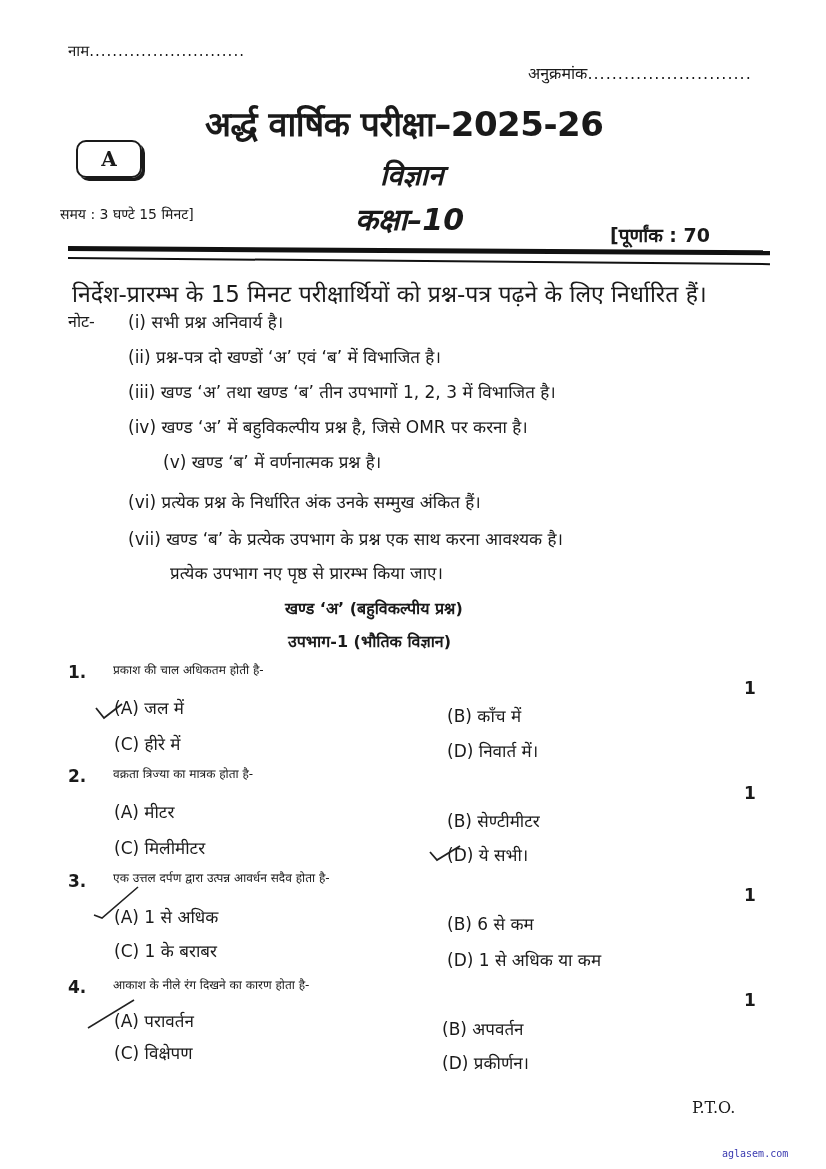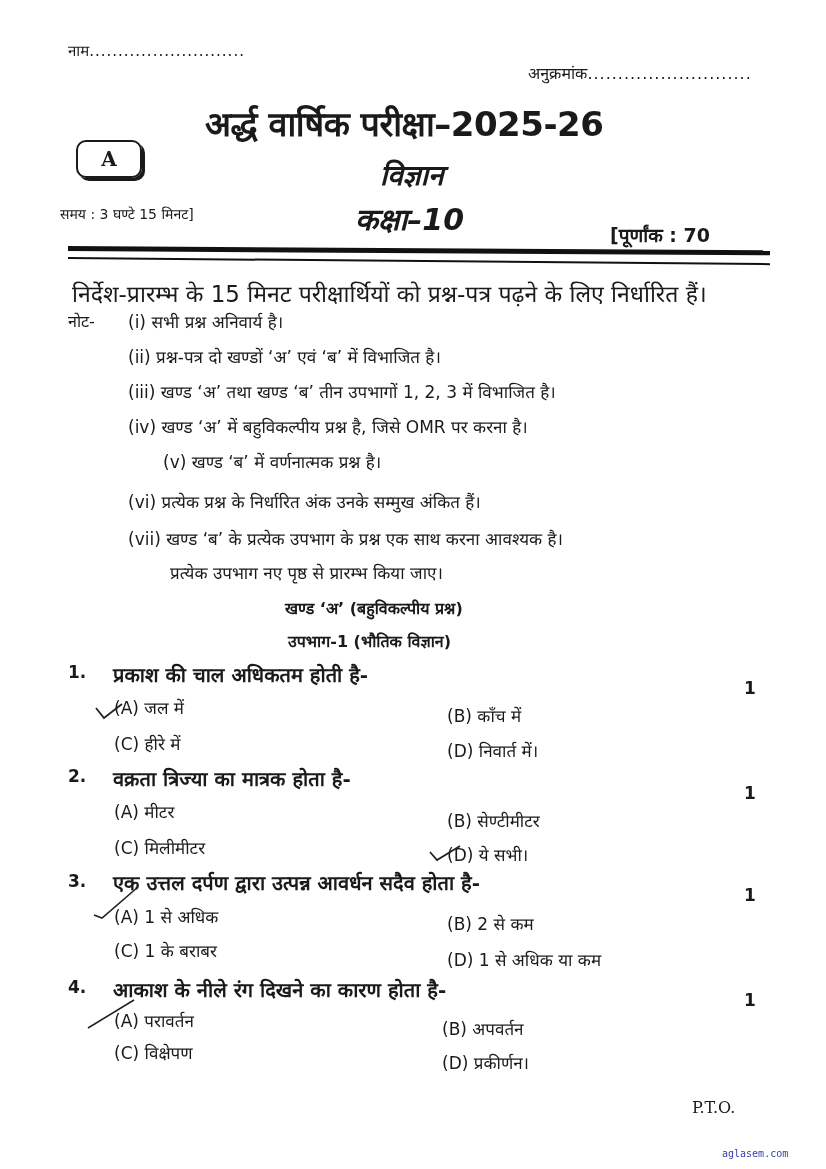--- a/index.html
+++ b/index.html
@@ -14,21 +14,21 @@
   .time { left: 60px; top: 204px; font-size: 14px; }
   .class { left: 355px; top: 198px; font-size: 30px; font-weight: bold; font-style: italic; text-align: right; }
   .marks { left: 610px; top: 222px; font-size: 19px; font-weight: bold; }
   .rule1 { position: absolute; left: 68px; top: 246px; width: 702px; height: 5px; background: #111; transform: rotate(0.35deg); transform-origin: left; }
   .rule2 { position: absolute; left: 68px; top: 257px; width: 702px; height: 2px; background: #111; transform: rotate(0.5deg); transform-origin: left; }
   .txt { font-size: 17px; }
   .note-label { left: 68px; top: 310px; font-size: 16px; }
   .note { font-size: 17px; }
   .heading { font-size: 16px; font-weight: bold; }
   .qnum { font-size: 17px; font-weight: bold; }
-  .qtext { font-size: 20px; font-weight: bold; }
+  .qtext { font-size: 12px; font-weight: normal; }
   .opt { font-size: 17px; }
   .mark { font-size: 17px; font-weight: bold; }
   .pto { left: 692px; top: 1098px; font-family: "DejaVu Serif", serif; font-size: 16px; font-weight: normal; }
   .wm { left: 722px; top: 1148px; font-family: "DejaVu Sans Mono", monospace; font-size: 10px; color: #3a3ab0; }
   .tick { position: absolute; }
 </style>
 </head>
 <body>
 
 <div class="abs name-line">
@@ -84,21 +84,21 @@
   <svg class="tick" style="left:428px; top:844px;" width="34" height="20">
       <path d="M2 8 L9 16 L32 2" stroke="#222" stroke-width="1.8" fill="none"></path>
     </svg>
 </div>
 
 <div>
   <div class="abs qnum" style="left:68px; top:871px;">3.</div>
   <div class="abs qtext" style="left:113px; top:869px;">एक उत्तल दर्पण द्वारा उत्पन्न आवर्धन सदैव होता है-</div>
   <div class="abs mark" style="left:744px; top:885px;">1</div>
   <div class="abs opt" style="left:114px; top:905px;">(A) 1 से अधिक</div>
-  <div class="abs opt" style="left:447px; top:912px;">(B) 2 से कम</div>
+  <div class="abs opt" style="left:447px; top:912px;">(B) 6 से कम</div>
   <div class="abs opt" style="left:114px; top:939px;">(C) 1 के बराबर</div>
   <div class="abs opt" style="left:447px; top:948px;">(D) 1 से अधिक या कम</div>
   <svg class="tick" style="left:90px; top:885px;" width="50" height="36">
       <path d="M4 30 L12 33 L48 2" stroke="#222" stroke-width="1.6" fill="none"></path>
     </svg>
 </div>
 
 <div>
   <div class="abs qnum" style="left:68px; top:977px;">4.</div>
   <div class="abs qtext" style="left:113px; top:976px;">आकाश के नीले रंग दिखने का कारण होता है-</div>

